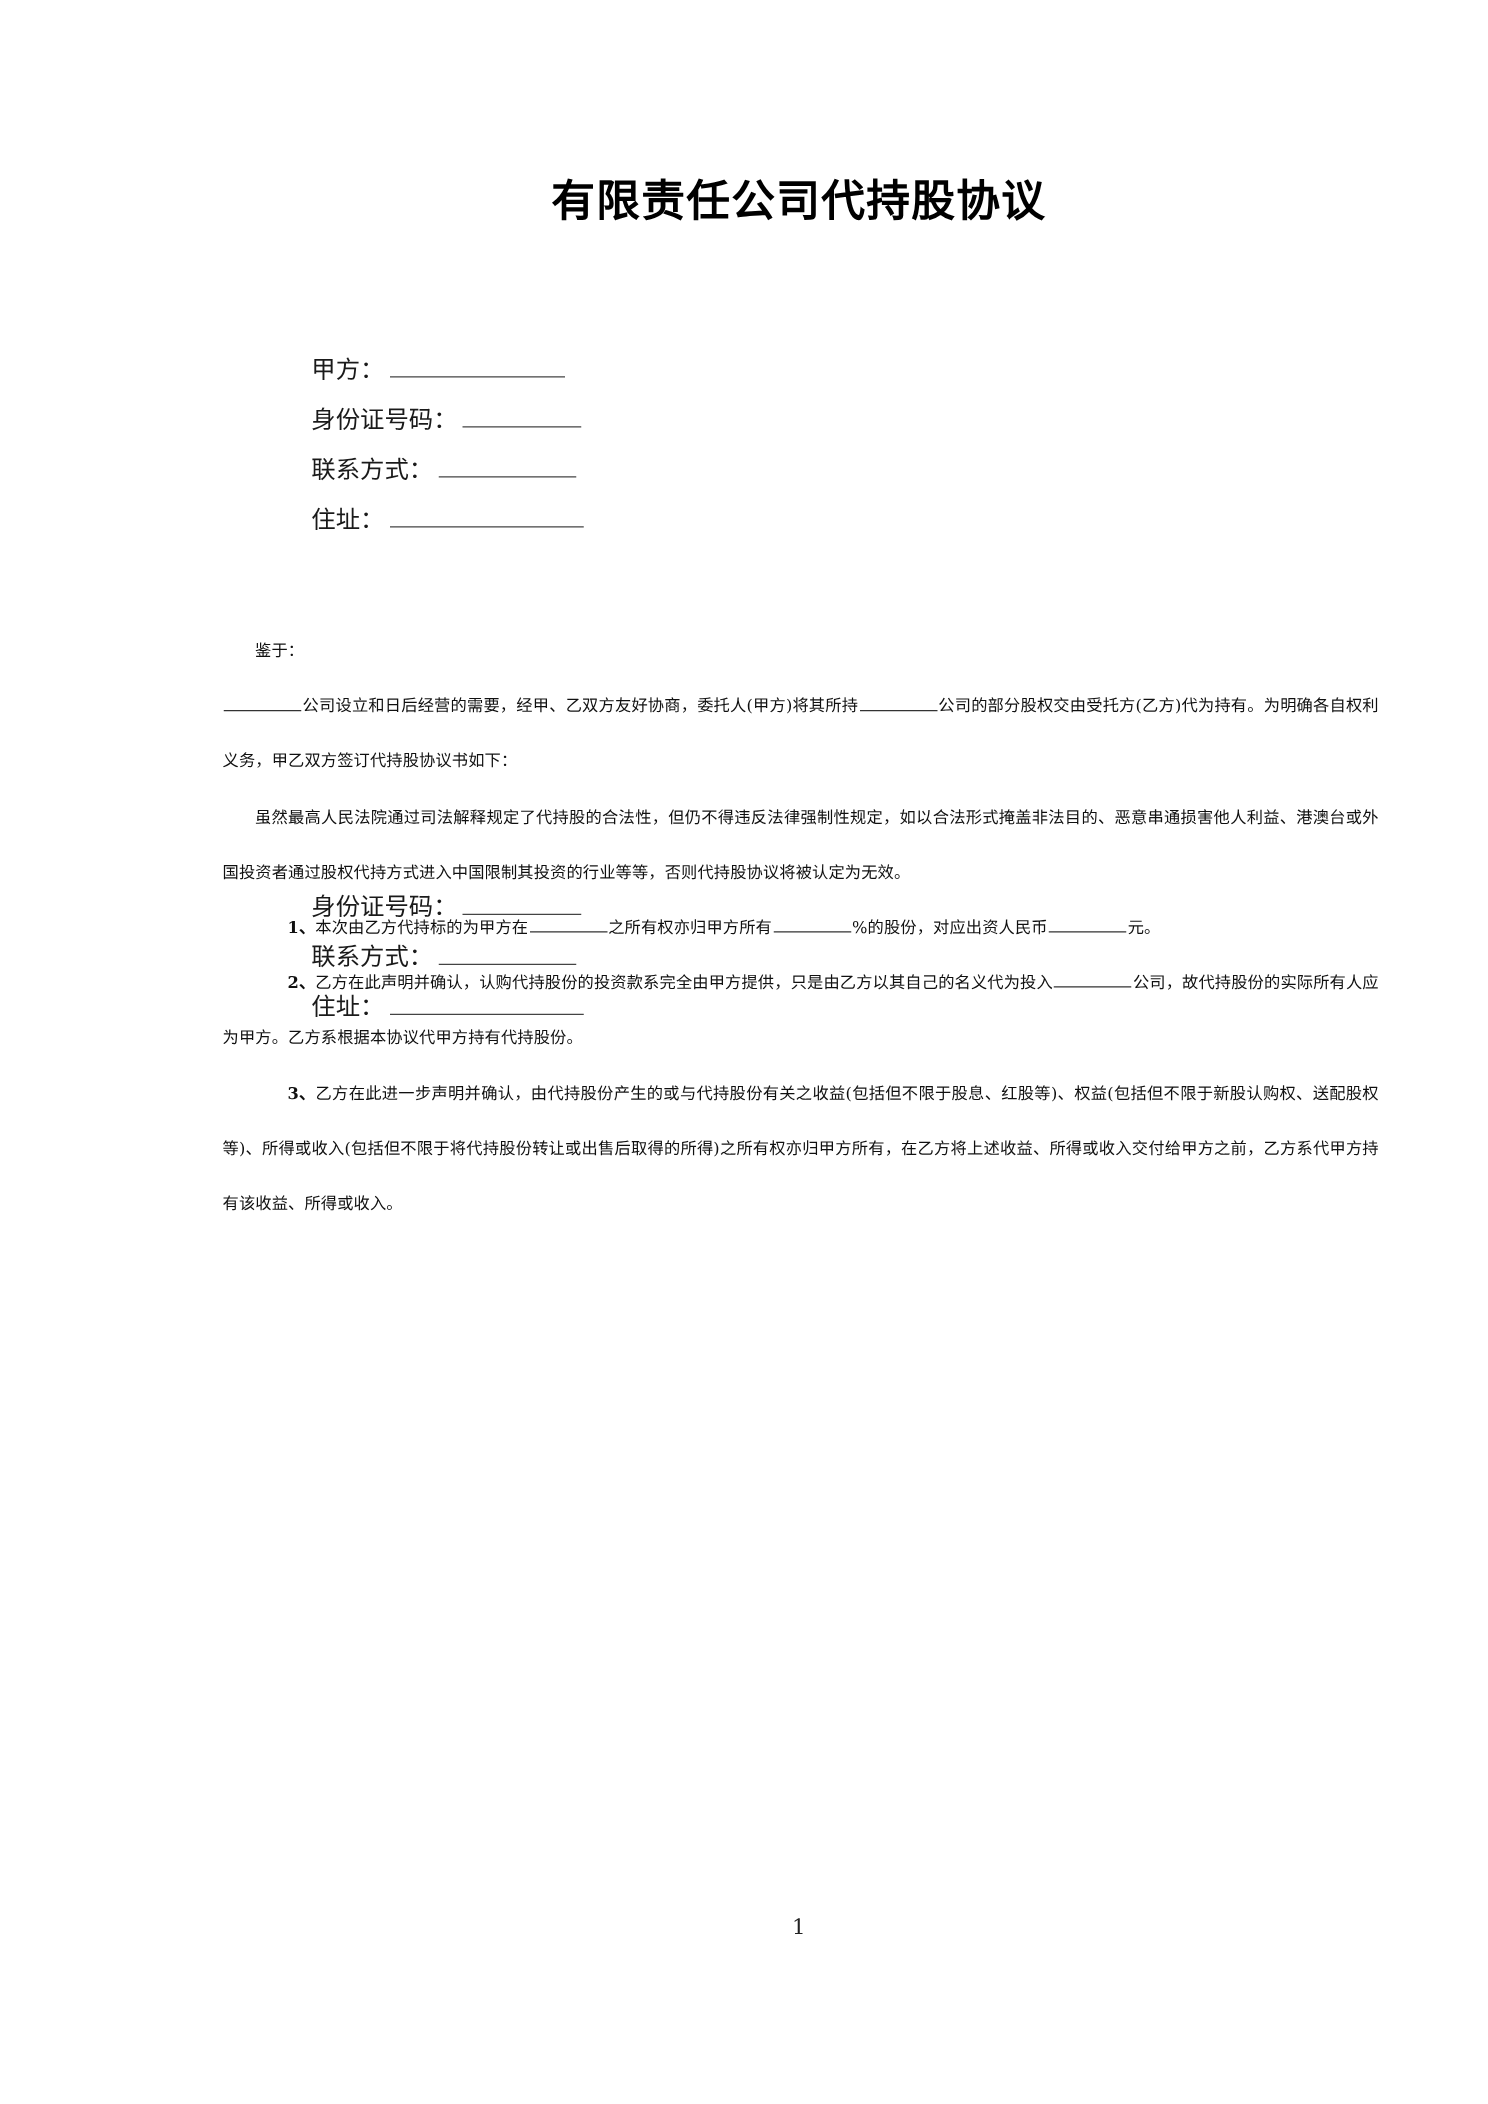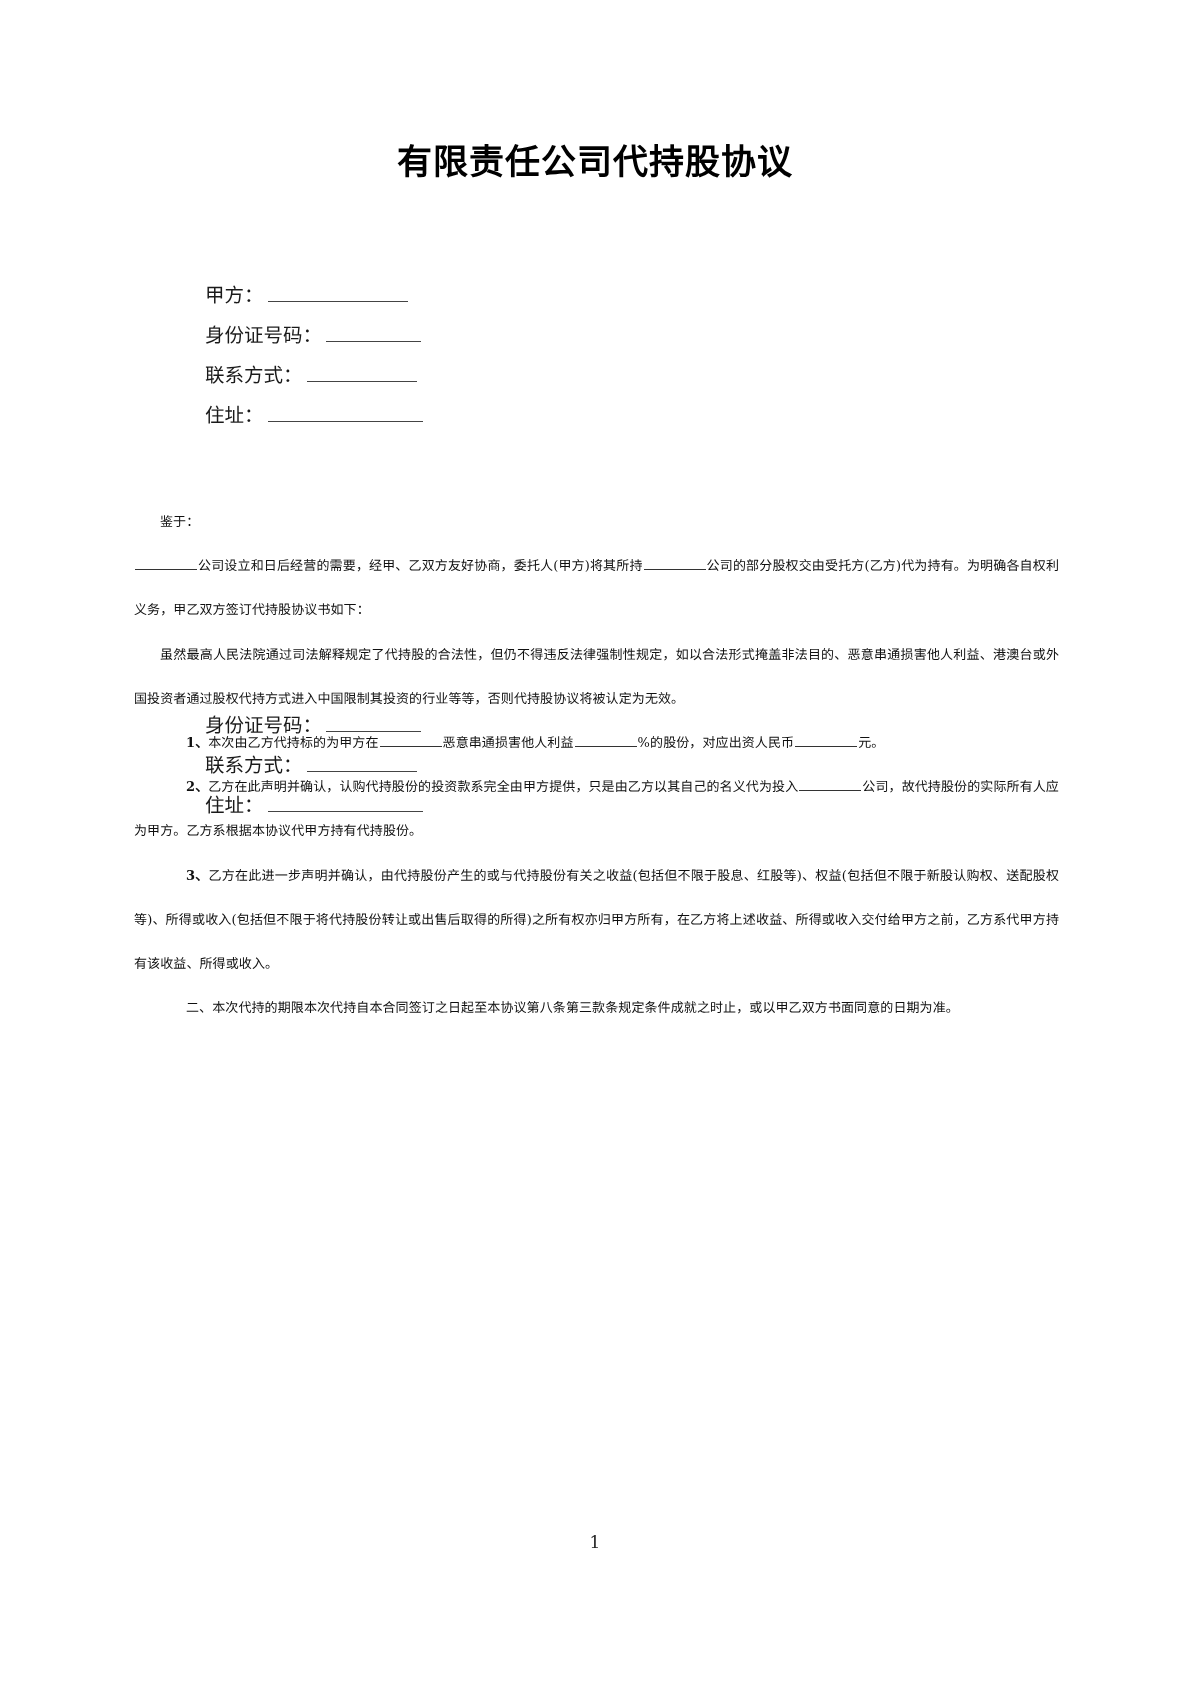--- a/index.html
+++ b/index.html
@@ -17,20 +17,21 @@
     overflow: hidden;
   }
 
   .page {
     position: relative;
     width: 1126px;
     height: 1683px;
     box-sizing: border-box;
     padding: 15px;
     background: #fff;
+    margin-left: 44px;
   }
 
   
   .doc-title {
     position: absolute;
     top: 118px;
     left: 0;
     width: 1190px;
     text-align: center;
     font-family: "DejaVu Sans", "Liberation Sans", sans-serif;
@@ -168,26 +169,25 @@
   <div class="body-block">
 
     <p class="para indent2">鉴于：</p>
 
     <p class="para noindent"><span class="fill"></span><span>公司设立和日后经营的需要，经甲、乙双方友好协商，委托人(甲方)将其所持</span><span class="fill"></span><span>公司的部分股权交由受托方(乙方)代为持有。为明确各自权利义务，甲乙双方签订代持股协议书如下：</span></p>
 
     <p class="para indent2">虽然最高人民法院通过司法解释规定了代持股的合法性，但仍不得违反法律强制性规定，如以合法形式掩盖非法目的、恶意串通损害他人利益、港澳台或外国投资者通过股权代持方式进入中国限制其投资的行业等等，否则代持股协议将被认定为无效。</p>
 
 
 
-    <p class="para indent2"><span class="item-num">1、</span><span>本次由乙方代持标的为甲方在</span><span class="fill"></span><span>恶意串通损害他人利益</span><span class="fill"></span><span>%的股份，对应出资人民币</span><span class="fill"></span><span>元。</span></p>
+    <p class="para indent2"><span class="item-num">1、</span><span>本次由乙方代持标的为甲方在</span><span class="fill"></span><span>之所有权亦归甲方所有</span><span class="fill"></span><span>%的股份，对应出资人民币</span><span class="fill"></span><span>元。</span></p>
 
     <p class="para indent2"><span class="item-num">2、</span><span>乙方在此声明并确认，认购代持股份的投资款系完全由甲方提供，只是由乙方以其自己的名义代为投入</span><span class="fill"></span><span>公司，故代持股份的实际所有人应为甲方。乙方系根据本协议代甲方持有代持股份。</span></p>
 
     <p class="para indent2"><span class="item-num">3、</span><span>乙方在此进一步声明并确认，由代持股份产生的或与代持股份有关之收益(包括但不限于股息、红股等)、权益(包括但不限于新股认购权、送配股权等)、所得或收入(包括但不限于将代持股份转让或出售后取得的所得)之所有权亦归甲方所有，在乙方将上述收益、所得或收入交付给甲方之前，乙方系代甲方持有该收益、所得或收入。</span></p>
 
-    <p class="para indent2"><span class="heading-num">二、</span><span>本次代持的期限本次代持自本合同签订之日起至本协议第八条第三款条规定条件成就之时止，或以甲乙双方书面同意的日期为准。</span></p>
 
 
   </div>
 
   <div class="page-number">1</div>
 
 </div>
 
 </body></html>

